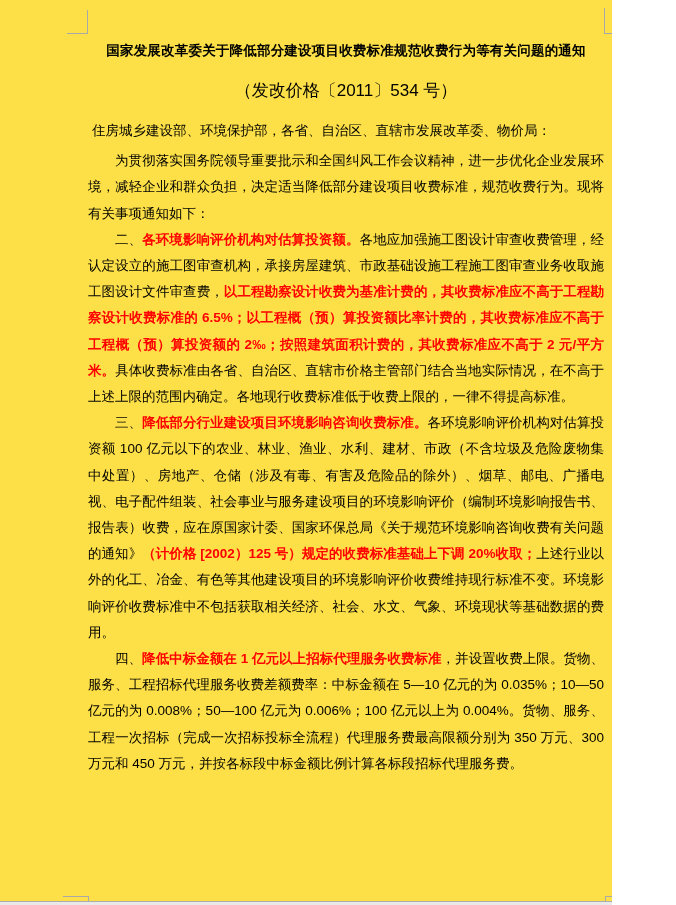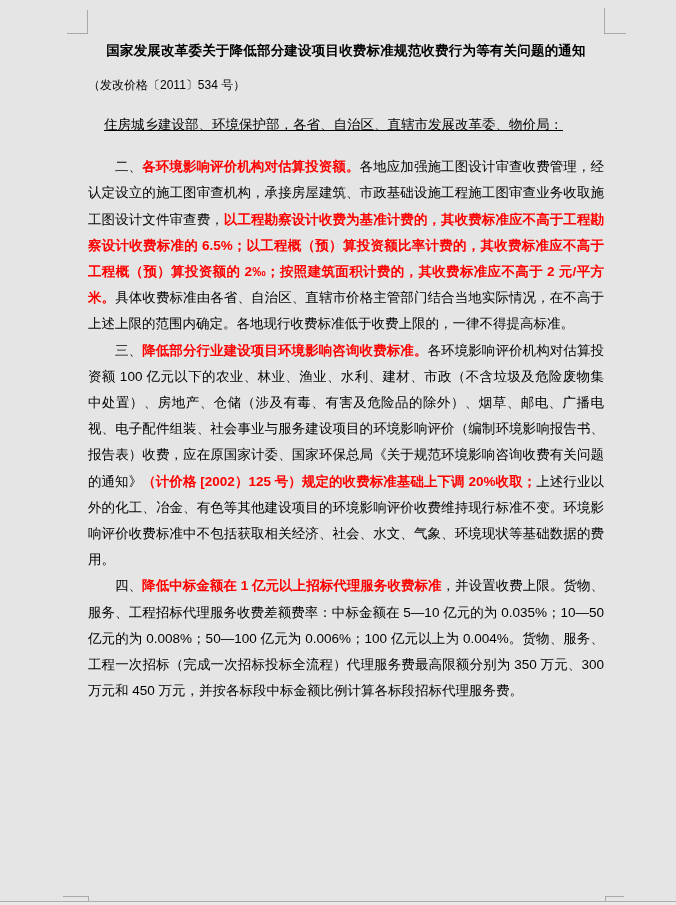--- a/index.html
+++ b/index.html
@@ -3,23 +3,23 @@
 <meta charset="utf-8">
 <style>
   html, body {
     margin: 0;
     padding: 0;
     background: #ffffff;
     font-family: "Liberation Sans", "DejaVu Sans", sans-serif;
   }
   .canvas {
     position: relative;
-    width: 676px;
+    width: 612px;
     height: 905px;
-    background: #e5e5e5;
+    background: #fde047;
     overflow: hidden;
   }
   
   .crop { position: absolute; }
   .crop .v { position: absolute; width: 1px; background: var(--crop, #a9a9a9); }
   .crop .h { position: absolute; height: 1px; background: var(--crop, #a9a9a9); }
 
   
   .text-block {
     position: absolute;
@@ -29,34 +29,34 @@
     color: var(--body, #000000);
   }
   .doc-title {
     text-align: center;
     font-size: 13.5px;
     font-weight: bold;
     line-height: 22px;
     letter-spacing: 0.2px;
   }
   .doc-number {
-    font-size: 12px;
+    text-align: center;
+    font-size: 17px;
     line-height: 20px;
-    margin-top: 13px;
+    margin-top: 19px;
   }
   .doc-body {
     margin-top: 17px;
     font-size: 13.5px;
     line-height: 26.2px;
     text-align: justify;
   }
   .salutation {
     text-indent: 0;
-    margin: 16px;
-    text-decoration: underline;
+    margin: 4px;
   }
   .para {
     margin: 0;
     text-indent: 2em;
   }
   .em-red {
     color: var(--em, #ff0000);
     font-weight: bold;
   }
   
@@ -98,20 +98,21 @@
     <div class="h" style="left:605px; top:896px; width:19px;"></div>
     <div class="v" style="left:605px; top:896px; height:5px;"></div>
   </div>
 
   <div class="text-block">
     <div class="doc-title">国家发展改革委关于降低部分建设项目收费标准规范收费行为等有关问题的通知</div>
     <div class="doc-number">（发改价格〔2011〕534 号）</div>
     <div class="doc-body">
       <p class="salutation">住房城乡建设部、环境保护部，各省、自治区、直辖市发展改革委、物价局：</p>
       <div>
+          <p class="para"><span>为贯彻落实国务院领导重要批示和全国纠风工作会议精神，进一步优化企业发展环境，减轻企业和群众负担，决定适当降低部分建设项目收费标准，规范收费行为。现将有关事项通知如下：</span></p>
           <p class="para"><span>二、</span><span class="em-red">各环境影响评价机构对估算投资额。</span><span>各地应加强施工图设计审查收费管理，经认定设立的施工图审查机构，承接房屋建筑、市政基础设施工程施工图审查业务收取施工图设计文件审查费，</span><span class="em-red">以工程勘察设计收费为基准计费的，其收费标准应不高于工程勘察设计收费标准的 6.5%；以工程概（预）算投资额比率计费的，其收费标准应不高于工程概（预）算投资额的 2‰；按照建筑面积计费的，其收费标准应不高于 2 元/平方米。</span><span>具体收费标准由各省、自治区、直辖市价格主管部门结合当地实际情况，在不高于上述上限的范围内确定。各地现行收费标准低于收费上限的，一律不得提高标准。</span></p>
           <p class="para"><span>三、</span><span class="em-red">降低部分行业建设项目环境影响咨询收费标准。</span><span>各环境影响评价机构对估算投资额 100 亿元以下的农业、林业、渔业、水利、建材、市政（不含垃圾及危险废物集中处置）、房地产、仓储（涉及有毒、有害及危险品的除外）、烟草、邮电、广播电视、电子配件组装、社会事业与服务建设项目的环境影响评价（编制环境影响报告书、报告表）收费，应在原国家计委、国家环保总局《关于规范环境影响咨询收费有关问题的通知》</span><span class="em-red">（计价格 [2002）125 号）规定的收费标准基础上下调 20%收取；</span><span>上述行业以外的化工、冶金、有色等其他建设项目的环境影响评价收费维持现行标准不变。环境影响评价收费标准中不包括获取相关经济、社会、水文、气象、环境现状等基础数据的费用。</span></p>
           <p class="para"><span>四、</span><span class="em-red">降低中标金额在 1 亿元以上招标代理服务收费标准</span><span>，并设置收费上限。货物、服务、工程招标代理服务收费差额费率：中标金额在 5—10 亿元的为 0.035%；10—50 亿元的为 0.008%；50—100 亿元为 0.006%；100 亿元以上为 0.004%。货物、服务、工程一次招标（完成一次招标投标全流程）代理服务费最高限额分别为 350 万元、300 万元和 450 万元，并按各标段中标金额比例计算各标段招标代理服务费。</span></p>
         </div>
     </div>
   </div>
 
   <div class="page-bottom-line"></div>
   <div class="outside-page"></div>
 

